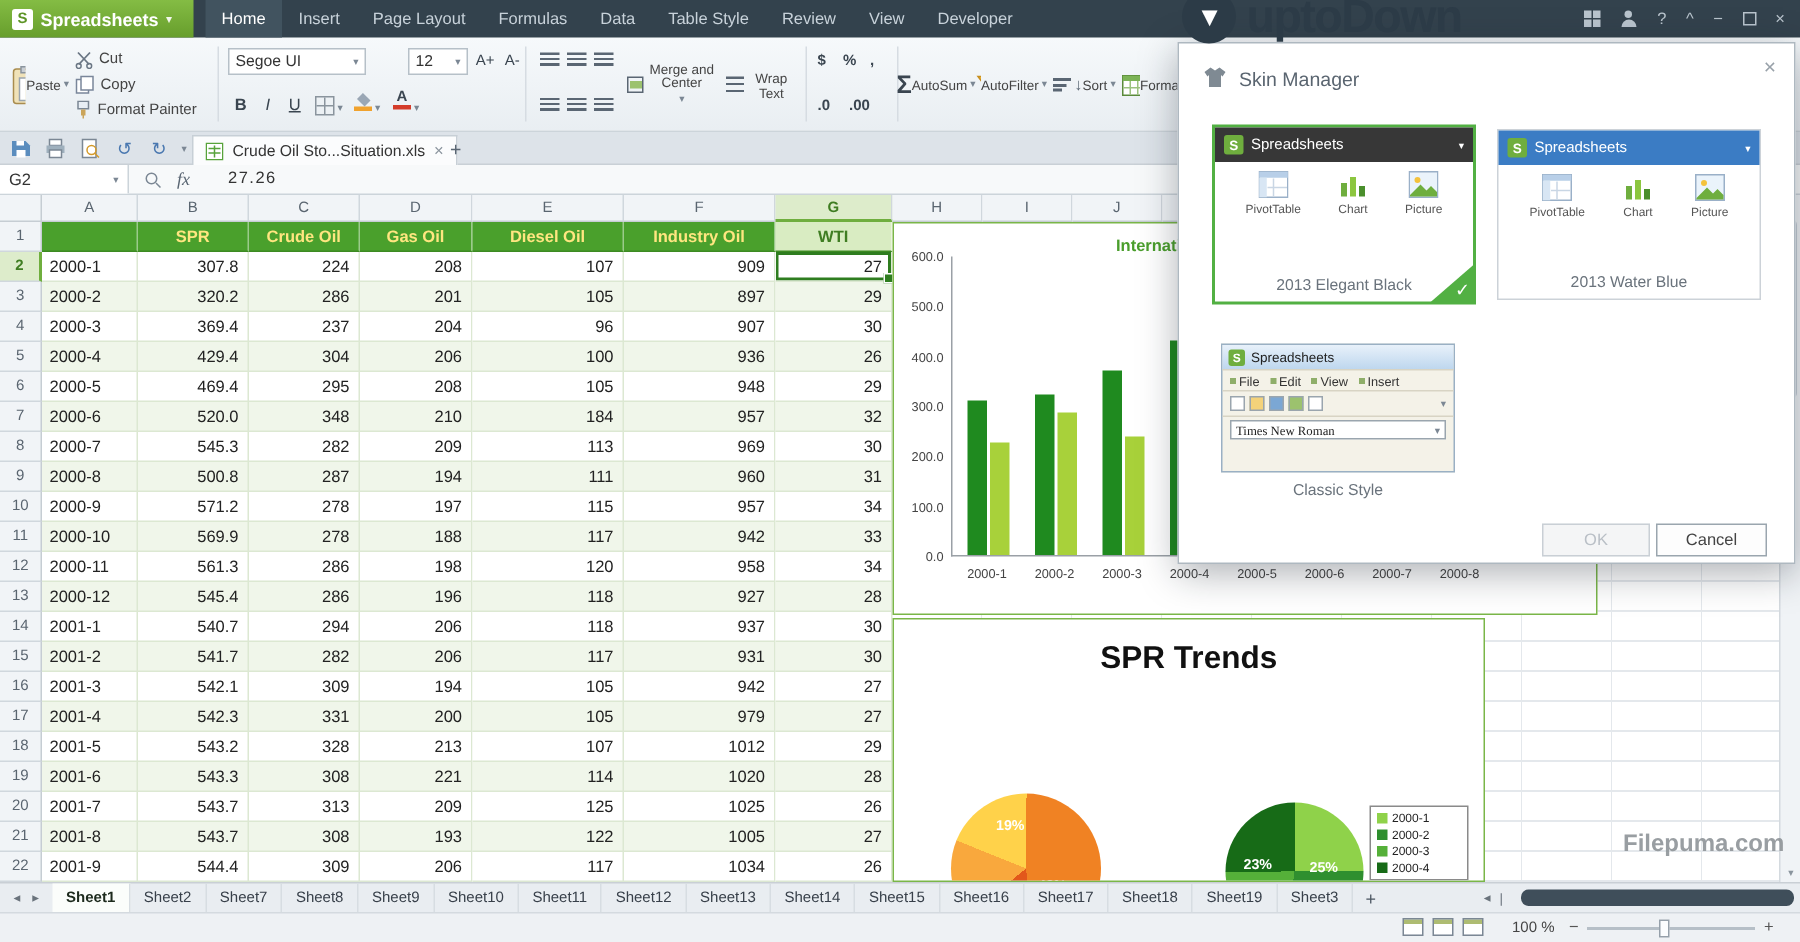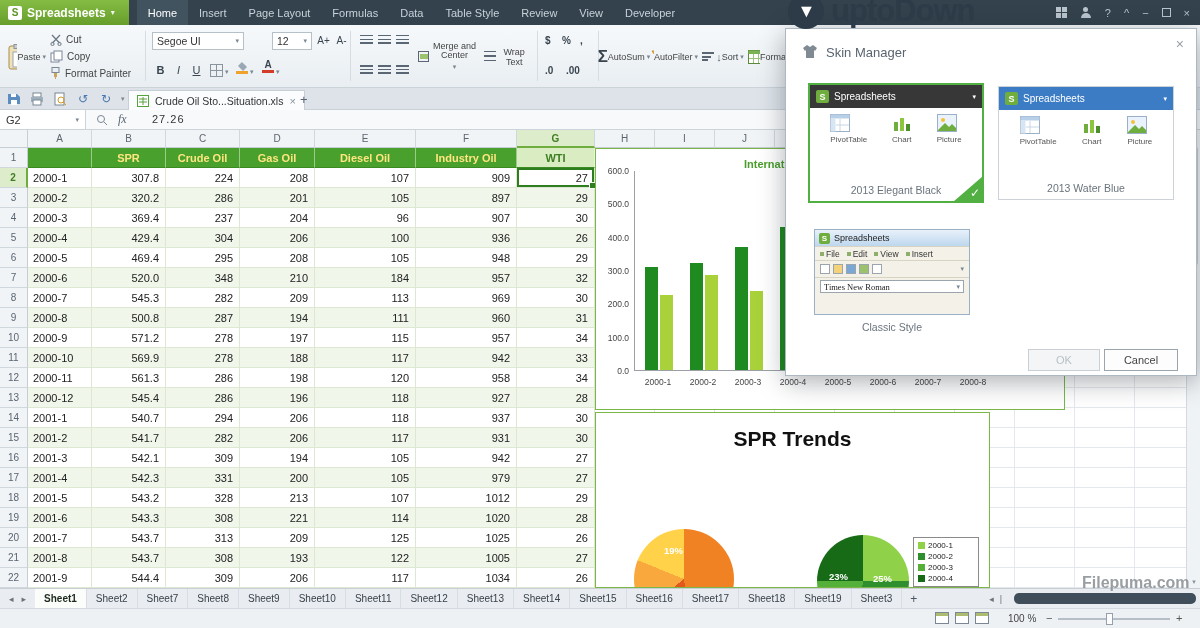--- a/index.html
+++ b/index.html
@@ -118,21 +118,21 @@
 .dlg-icon{position:absolute;left:15px;top:15px}
 .dlg-close{position:absolute;right:12px;top:7px;font-size:14px;color:#98a1a9}
 .skincard{position:absolute;background:#fff}
 .card1{left:22px;top:54px;width:176px;height:120px;border:2px solid #52b043}
 .card2{left:212px;top:57px;width:176px;height:114px;border:1px solid #ccd2d8}
 .mini-head{height:23px;display:flex;align-items:center;gap:5px;padding:0 6px;font-size:10px;color:#fff}
 .card1 .mini-head{background:#373737}
 .card2 .mini-head{background:#3b7cc4}
 .msl{width:13px;height:13px;background:#6fae3e;color:#fff;font-size:9px;font-weight:bold;display:flex;align-items:center;justify-content:center;border-radius:2px;flex:0 0 auto}
 .mini-body{display:flex;justify-content:space-around;padding:6px 8px 2px}
-.mitem{display:flex;flex-direction:column;gap:3px;font-size:8px;color:#555}
+.mitem{display:flex;flex-direction:column;align-items:center;gap:3px;font-size:8px;color:#555}
 .caption{position:absolute;left:0;right:0;bottom:5px;text-align:center;font-size:10.5px;color:#6a737c}
 .check{position:absolute;right:-1px;bottom:-1px;width:0;height:0;border-style:solid;border-width:0 0 26px 30px;border-color:transparent transparent #52b043 transparent}
 .checkmark{position:absolute;right:2px;bottom:1px;color:#fff;font-size:12px;z-index:2}
 .card3{position:absolute;left:28px;top:200px;width:156px;height:86px;border:1px solid #9ab0c4;background:#f4f2e8}
 .c3-title{height:16px;background:linear-gradient(#e8f1fa,#bed7ee);display:flex;align-items:center;gap:4px;padding:0 4px;font-size:9px;color:#222}
 .msl.small{width:11px;height:11px;font-size:8px}
 .c3-menu{height:15px;display:flex;align-items:center;gap:7px;padding:0 5px;font-size:8.5px;color:#333;border-top:1px solid #d8d4c4;border-bottom:1px solid #d8d4c4}
 .c3mi{display:flex;align-items:center;gap:2px}
 .c3mi::before{content:"";width:4px;height:4px;background:#8fae6a}
 .c3-tools{height:17px;display:flex;align-items:center;gap:3px;padding:0 5px;border-bottom:1px solid #d8d4c4}
@@ -140,21 +140,21 @@
 .t-sq.y{background:#f4d27a}.t-sq.b{background:#7ba7d4}.t-sq.g{background:#9cc26e}
 .c3-combo{height:17px;display:flex;align-items:center;gap:2px;padding:2px 5px}
 .c3-combobox{flex:1;height:13px;background:#fff;border:1px solid #9aa5ae;display:flex;align-items:center;justify-content:space-between;padding:0 3px;font-size:8.5px;font-family:"Liberation Serif",serif;color:#222}
 .c3-caption{position:absolute;left:28px;top:292px;width:156px;text-align:center;font-size:10.5px;color:#6a737c}
 .btn{position:absolute;height:22px;font-size:11px;display:flex;align-items:center;justify-content:center;border:1px solid #c9cfd5}
 .btn-ok{left:242px;top:320px;width:72px;background:#f4f5f6;color:#b9bfc6}
 .btn-cancel{left:318px;top:320px;width:74px;background:#fdfdfd;color:#444;border-color:#9aa5ae}
 
 .wm-top{position:absolute;left:788px;top:-7px;z-index:30;display:flex;align-items:center;gap:7px;color:#2c3b47;font-weight:bold;font-size:31px;letter-spacing:-1px}
 .wm-logo{width:36px;height:36px;background:#2c3b47;border-radius:50%;color:#fff;display:flex;align-items:center;justify-content:center;font-size:18px}
-.wm-bottom{position:absolute;left:1082px;top:574px;z-index:30;font-size:16px;font-weight:bold;color:#8f9498;opacity:.9}
+.wm-bottom{position:absolute;left:1082px;top:554px;z-index:30;font-size:16px;font-weight:bold;color:#8f9498;opacity:.9}
 </style>
 </head>
 <body>
 
 <div id="app">
 
   <div class="titlebar">
     <div class="app-btn">
       <span class="slogo">S</span>
       <span>Spreadsheets</span>

